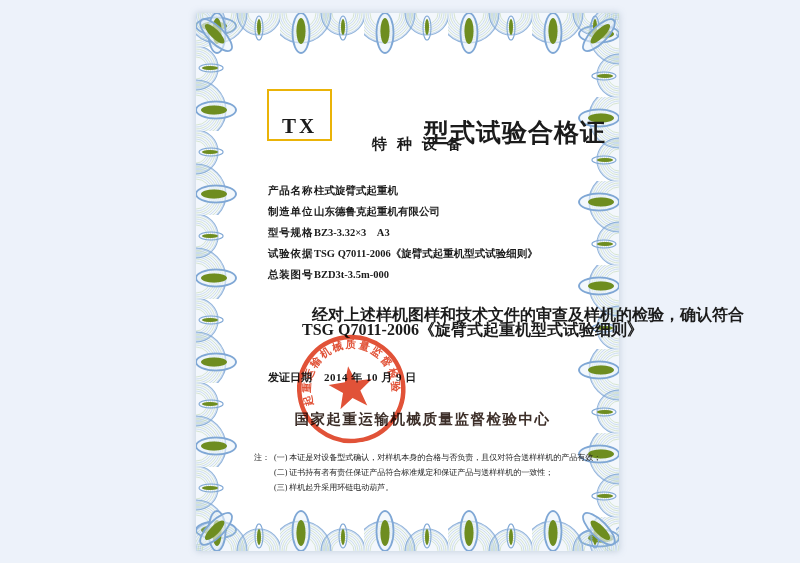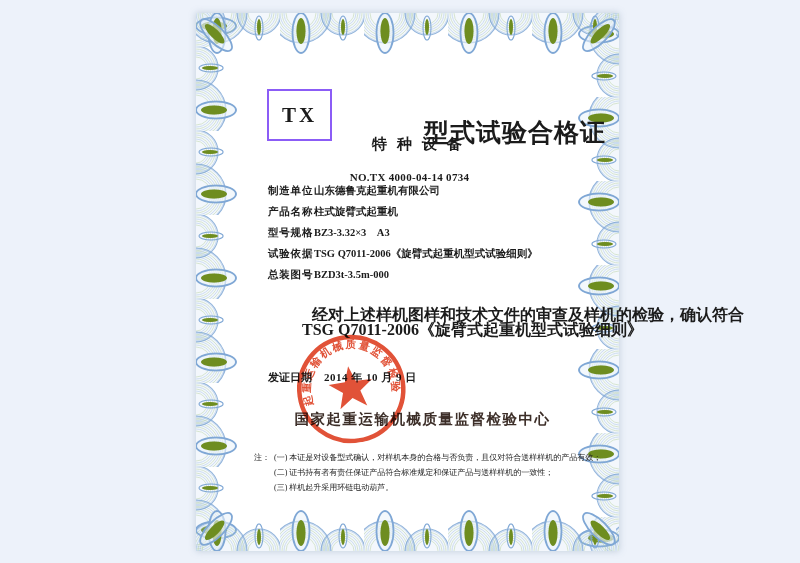--- a/index.html
+++ b/index.html
@@ -19,21 +19,21 @@
   .fineB{fill:none;stroke:var(--border-blue,#7fa7d5);stroke-width:.7;opacity:.5;}
   .fineG{fill:none;stroke:var(--border-green,#aecb85);stroke-width:.7;opacity:.6;}
   .scallop{fill:rgba(160,195,230,.16);stroke:var(--border-blue,#7fa7d5);stroke-width:1.1;opacity:.85;}
   .ovalOuter{fill:rgba(235,243,250,.6);stroke:var(--border-blue,#7fa7d5);stroke-width:1.8;}
   .ovalFill{fill:var(--border-olive,#6e8d20);}
   .ovalOuterS{fill:none;stroke:var(--border-blue,#7fa7d5);stroke-width:1.1;}
   .ovalFillS{fill:var(--border-olive,#6e8d20);}
 
   .tx-box{
     position:absolute;left:71px;top:76px;width:61px;height:48px;
-    border:2px solid #8b5cf6;display:flex;align-items:center;justify-content:center;
+    border:2px solid #eab308;display:flex;align-items:flex-end;justify-content:center;
   }
   .tx-box span{font-size:21px;font-weight:bold;letter-spacing:3px;}
   .supertitle{
     position:absolute;left:36px;top:84px;width:370px;text-align:center;
     font-size:15px;font-weight:bold;letter-spacing:10px;text-indent:10px;margin-top:38px;
   }
   .main-title{
     position:absolute;left:48px;top:103px;width:362px;text-align:right;
     font-size:25px;font-weight:bold;letter-spacing:1px;
   }
@@ -125,30 +125,29 @@
     <use href="#leaf" transform="translate(30,506) rotate(-135)"></use>
     <use href="#leaf" transform="translate(393,506) rotate(135)"></use>
   </svg>
 
   <div class="tx-box">
     <span>TX</span>
   </div>
 
   <div class="supertitle">特种设备</div>
   <div class="main-title">型式试验合格证</div>
-  <div class="cert-no">NO.TX 4000-04-14 0734</div>
 
   <div class="fields">
     <div class="field-row">
+      <span class="flabel">产品名称</span>
+      <span class="fvalue">柱式旋臂式起重机</span>
+    </div>
+    <div class="field-row">
       <span class="flabel">制造单位</span>
       <span class="fvalue">山东德鲁克起重机有限公司</span>
-    </div>
-    <div class="field-row">
-      <span class="flabel">产品名称</span>
-      <span class="fvalue">柱式旋臂式起重机</span>
     </div>
     <div class="field-row">
       <span class="flabel">型号规格</span>
       <span class="fvalue">BZ3-3.32×3　A3</span>
     </div>
     <div class="field-row">
       <span class="flabel">试验依据</span>
       <span class="fvalue">TSG Q7011-2006《旋臂式起重机型式试验细则》</span>
     </div>
     <div class="field-row">

